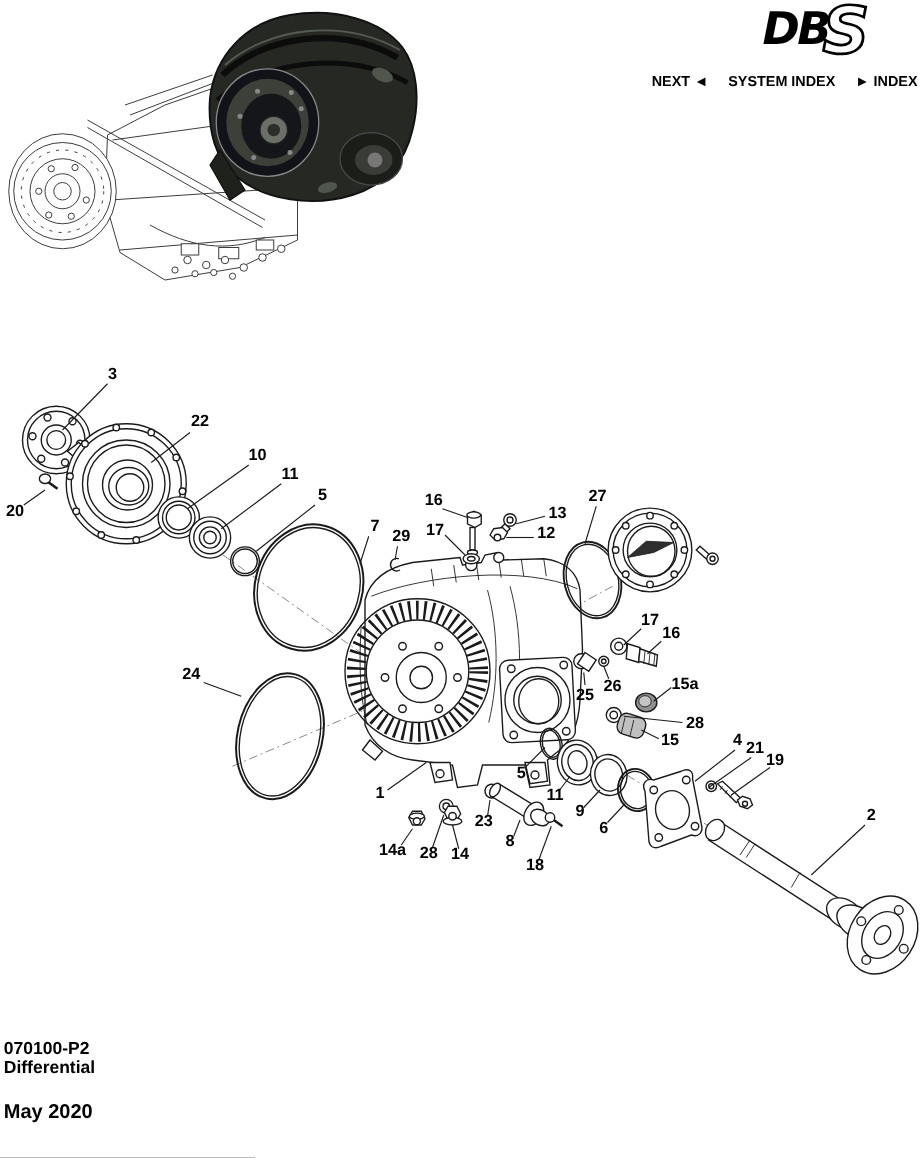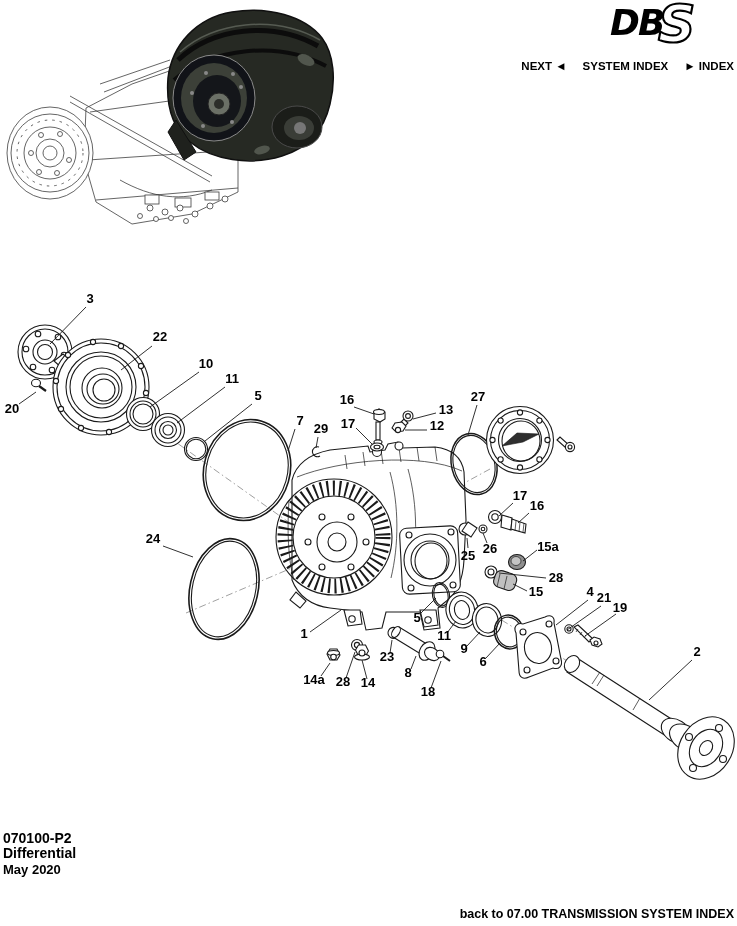--- a/index.html
+++ b/index.html
@@ -9,21 +9,21 @@
   .header{position:absolute;top:2px;right:3px;text-align:center}
   .logo-svg{display:block;margin-left:auto}
   .logo-db{font:italic 900 36px "DejaVu Sans",sans-serif;letter-spacing:-2px;fill:#000}
   .logo-s{font:italic 900 52px "DejaVu Sans",sans-serif;fill:#fff;stroke:#000;stroke-width:2.2}
   .title{font-size:15.5px;font-weight:bold;letter-spacing:.2px;margin-top:-6px}
   .nav{margin-top:12px;font-size:11.5px;font-weight:bold}
   .nav .navitem{cursor:pointer}
   .nav .gap{display:inline-block;width:16px}
   .footer-left{position:absolute;left:3px;top:831px;font-weight:bold}
   .fl-num,.fl-title{font-size:14px;line-height:15px}
-  .fl-date{font-size:13px;margin-top:1px}
+  .fl-date{font-size:16px;margin-top:20px}
   .footer-right{position:absolute;right:3px;top:907px;font-size:12.5px;font-weight:bold;cursor:pointer}
   .co{font:bold 13px "Liberation Sans",sans-serif;fill:#000}
   .ld{stroke:#1a1a1a;stroke-width:.9}
   .axis{stroke:#777;stroke-width:.7;stroke-dasharray:7 3 1.5 3;fill:none}
   .p{stroke:#1a1a1a;stroke-width:1.1;fill:#fff}
   .pn{stroke:#1a1a1a;stroke-width:1.1;fill:none}
   .thin{stroke:#1a1a1a;stroke-width:.7;fill:none}
   .la{stroke:#3d3d3d;stroke-width:.8;fill:#fff}
   .lan{stroke:#3d3d3d;stroke-width:.8;fill:none}
 </style>
@@ -464,15 +464,14 @@
     <div class="nav">
       <span class="navitem"><span>NEXT</span> <span>◄</span></span><span class="gap"></span><span class="navitem">SYSTEM INDEX</span><span class="gap"></span><span class="navitem"><span>►</span> <span>INDEX</span></span>
     </div>
   </div>
 
   <div class="footer-left">
     <div class="fl-num">070100-P2</div>
     <div class="fl-title">Differential</div>
     <div class="fl-date">May 2020</div>
   </div>
-  <div class="footer-right">back to 07.00 TRANSMISSION SYSTEM INDEX</div>
 
 </div>
 
 </body></html>

